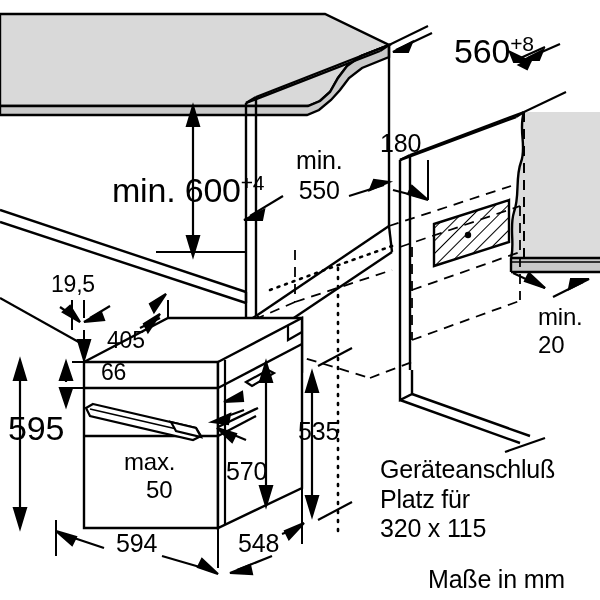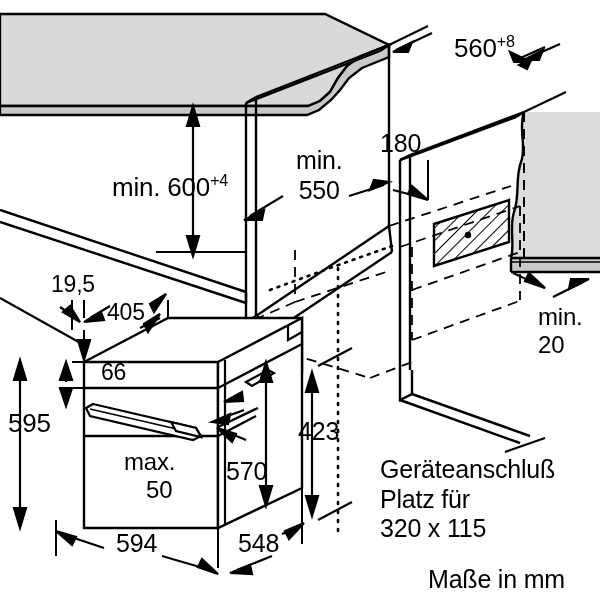--- a/index.html
+++ b/index.html
@@ -29,21 +29,21 @@
     font-weight: 400;
     white-space: nowrap;
     line-height: 1.06;
     letter-spacing: -0.2px;
   }
   .lbl .sup {
     font-size: 0.62em;
     vertical-align: super;
     letter-spacing: -0.3px;
   }
-  .s26 { font-size: 26px; }
+  .s26 { font-size: 34px; }
   .s25 { font-size: 25px; }
   .s24 { font-size: 24px; }
   .s23 { font-size: 23px; margin-left: 19px; }
   .two-line { line-height: 1.18; }
 </style>
 </head>
 <body>
 
 <div id="page">
 
@@ -303,38 +303,38 @@
 
   <div class="lbl s25" style="left:380px; top:130px;">180</div>
 
   <div class="lbl s24 two-line" style="left:538px; top:303px;">
     <div>min.</div>
     <div>20</div>
   </div>
 
   <div class="lbl s23" style="left:32px; top:272px;">19,5</div>
 
-  <div class="lbl s23" style="left:88px; top:300px;">405</div>
+  <div class="lbl s23" style="left:88px; top:328px;">405</div>
 
   <div class="lbl s23" style="left:82px; top:360px;">66</div>
 
   <div class="lbl s26" style="left:8px; top:410px;">595</div>
 
   <div class="lbl s24 two-line" style="left:124px; top:448px;">
     <div>max.</div>
     <div style="padding-left:22px;">50</div>
   </div>
 
   <div class="lbl s25" style="left:116px; top:530px;">594</div>
 
   <div class="lbl s25" style="left:238px; top:530px;">548</div>
 
   <div class="lbl s25" style="left:226px; top:458px;">570</div>
 
-  <div class="lbl s25" style="left:298px; top:418px;">423</div>
+  <div class="lbl s25" style="left:298px; top:418px;">535</div>
 
   <div class="lbl s25 two-line" style="left:380px; top:455px;">
     <div>Geräteanschluß</div>
     <div>Platz für</div>
     <div>320 x 115</div>
   </div>
 
   <div class="lbl s25" style="left:428px; top:566px;">Maße in mm</div>
 
 </div>

